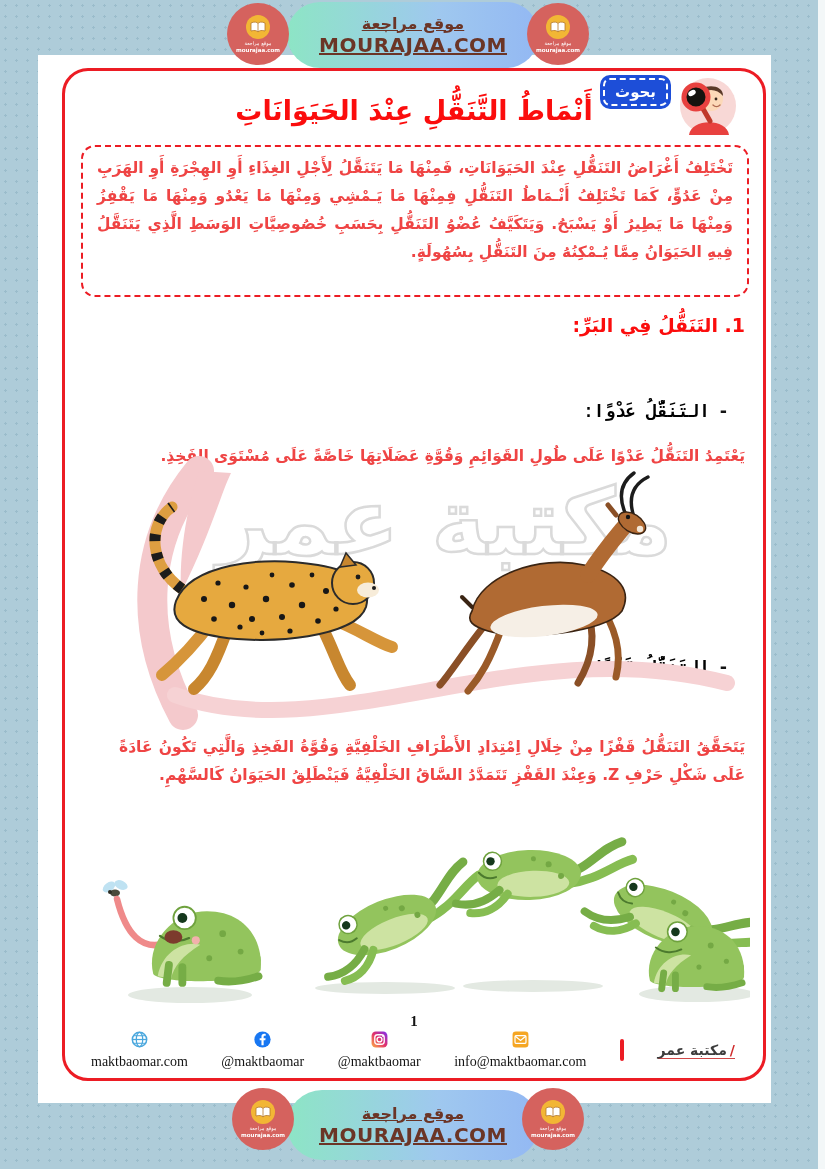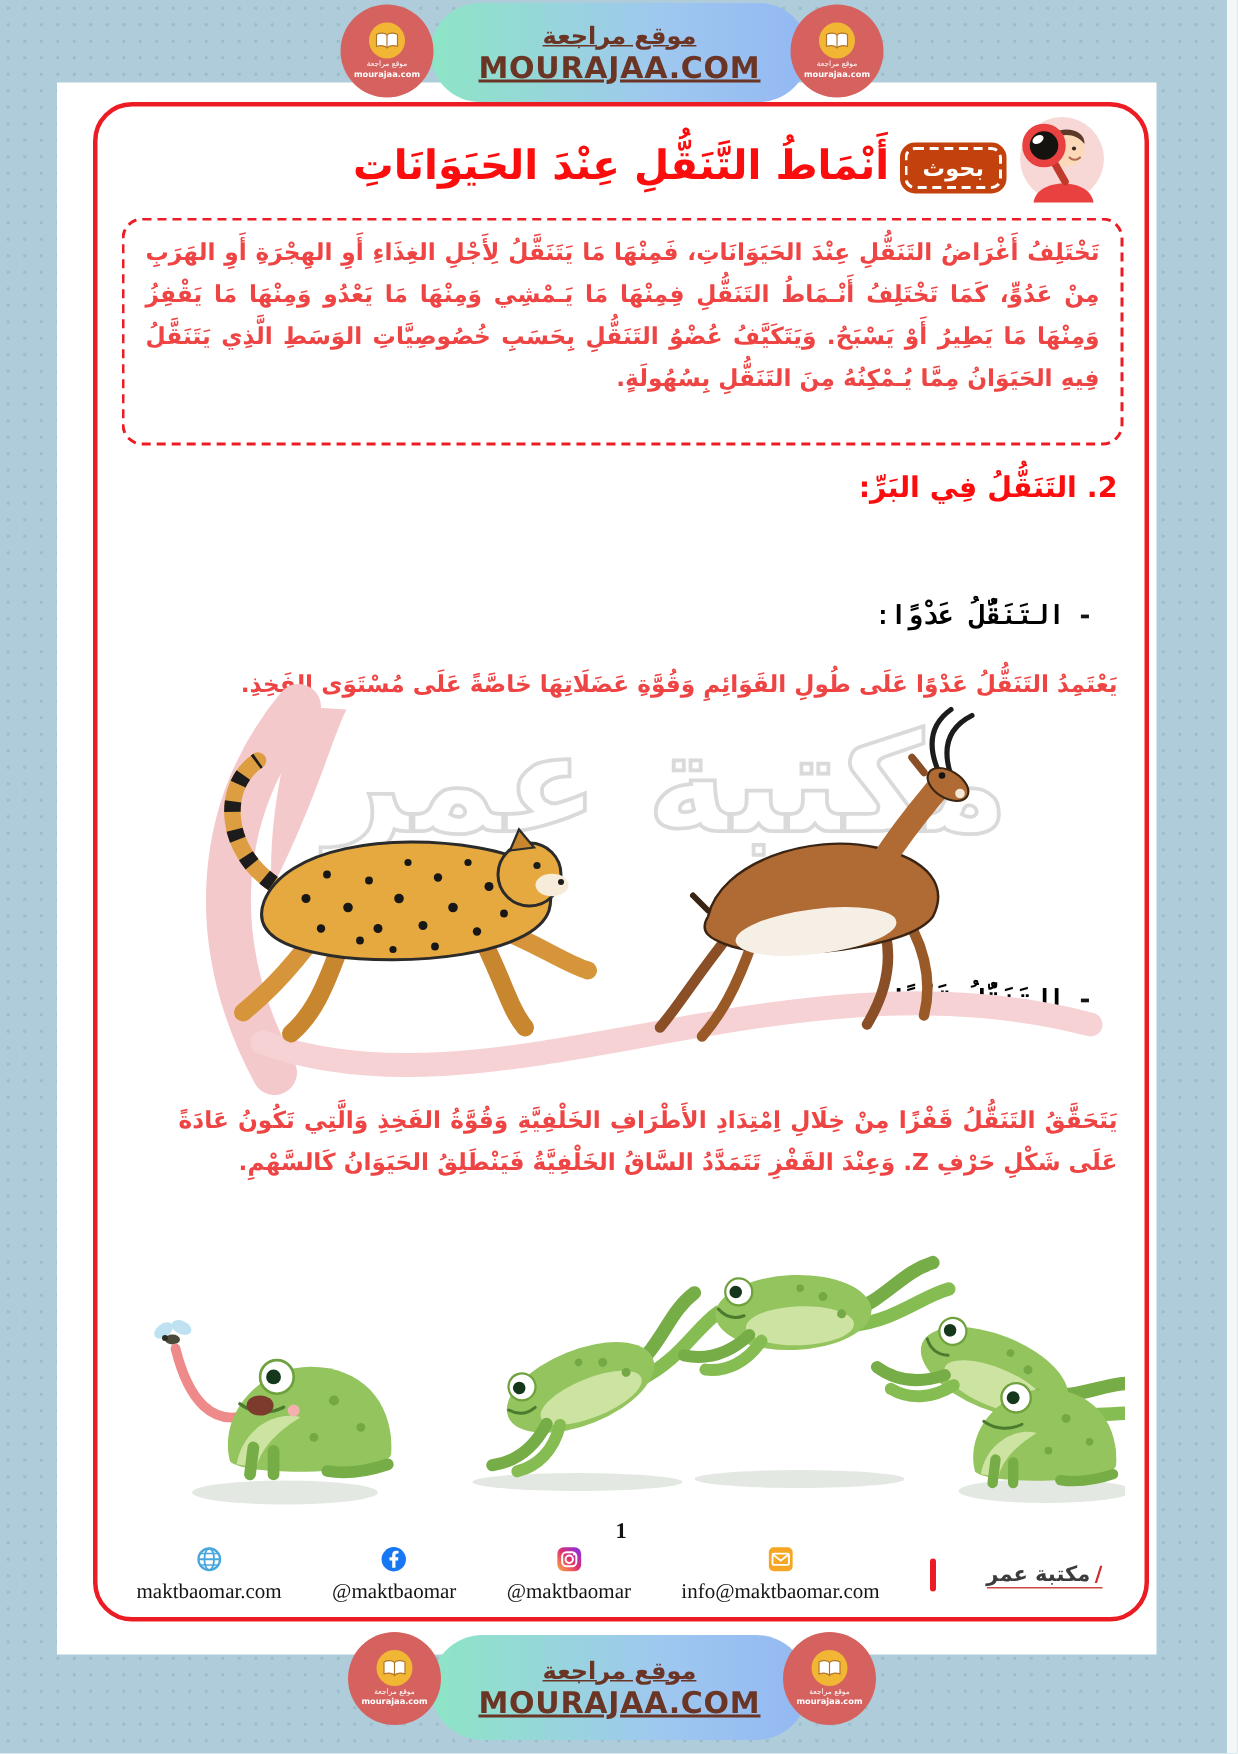--- a/index.html
+++ b/index.html
@@ -29,21 +29,21 @@
     display:flex;align-items:center;justify-content:center;}
   .logo .l1{font-size:5px;line-height:6px;}
   .logo .l2{font-size:5.5px;font-weight:bold;line-height:6px;}
   .logo.tl{left:227px;top:3px;} .logo.tr{left:527px;top:3px;}
   .logo.bl{left:232px;top:1088px;} .logo.br{left:522px;top:1088px;}
 
   
   .frame{position:absolute;left:62px;top:68px;width:698px;height:1007px;
     border:3px solid #ec1c24;border-radius:26px;background:#ffffff;z-index:3;}
 
-  .badge{position:absolute;right:92px;top:24px;background:#c2410c;border-radius:10px;padding:3px;z-index:9;text-align:right;}
+  .badge{position:absolute;right:92px;top:4px;background:#1d4ed8;border-radius:10px;padding:3px;z-index:9;text-align:right;}
   .badge .inner{border:2px dashed #ffffff;border-radius:7px;color:#ffffff;font-weight:bold;
     font-size:15px;padding:3px 10px;}
   .mascot{position:absolute;right:24px;top:-2px;z-index:9;}
 
   .doc-title{position:absolute;left:0;right:0;top:24px;text-align:center;
     color:#fb0d0d;font-size:27px;font-weight:bold;direction:rtl;}
 
   .intro-box{position:absolute;left:16px;right:14px;top:74px;height:152px;
     border:2.5px dashed #ec1c24;border-radius:14px;box-sizing:border-box;
     padding:7px 14px 0 14px;}
@@ -131,21 +131,21 @@
       <ellipse cx="17" cy="24" rx="4" ry="2.6" fill="#ffffff" transform="rotate(-30 17 24)"></ellipse>
     </svg>
   </div>
 
   <div class="doc-title">أَنْمَاطُ التَّنَقُّلِ عِنْدَ الحَيَوَانَاتِ</div>
 
   <div class="intro-box">
     <div class="ar-body">تَخْتَلِفُ أَغْرَاضُ التَنَقُّلِ عِنْدَ الحَيَوَانَاتِ، فَمِنْهَا مَا يَتَنَقَّلُ لِأَجْلِ الغِذَاءِ أَوِ الهِجْرَةِ أَوِ الهَرَبِ مِنْ عَدُوٍّ، كَمَا تَخْتَلِفُ أَنْـمَاطُ التَنَقُّلِ فِمِنْهَا مَا يَـمْشِي وَمِنْهَا مَا يَعْدُو وَمِنْهَا مَا يَقْفِزُ وَمِنْهَا مَا يَطِيرُ أَوْ يَسْبَحُ. وَيَتَكَيَّفُ عُضْوُ التَنَقُّلِ بِحَسَبِ خُصُوصِيَّاتِ الوَسَطِ الَّذِي يَتَنَقَّلُ فِيهِ الحَيَوَانُ مِمَّا يُـمْكِنُهُ مِنَ التَنَقُّلِ بِسُهُولَةٍ.</div>
   </div>
 
-  <div class="sec-heading">2. التَنَقُّلُ فِي البَرِّ:</div>
+  <div class="sec-heading">1. التَنَقُّلُ فِي البَرِّ:</div>
 
   <div class="sub1 sub-heading">
     <span class="dash">-</span><span class="lbl">التَنَقُّلُ عَدْوًا:</span>
   </div>
   <div class="p2 ar-body">يَعْتَمِدُ التَنَقُّلُ عَدْوًا عَلَى طُولِ القَوَائِمِ وَقُوَّةِ عَضَلَاتِهَا خَاصَّةً عَلَى مُسْتَوَى الفَخِذِ.</div>
 
   <svg class="watermark-swoosh" width="650" height="320" viewBox="0 0 650 320">
     <path d="M108,28 C52,96 46,186 92,272" fill="none" stroke="#f4c9cc" stroke-width="30" stroke-linecap="round"></path>
     <path d="M108,28 C96,64 88,110 90,150 C120,90 130,50 140,30 Z" fill="#f4c9cc"></path>
     <path d="M84,252 C240,308 430,186 636,240" fill="none" stroke="#f6d2d4" stroke-width="16" stroke-linecap="round"></path>

